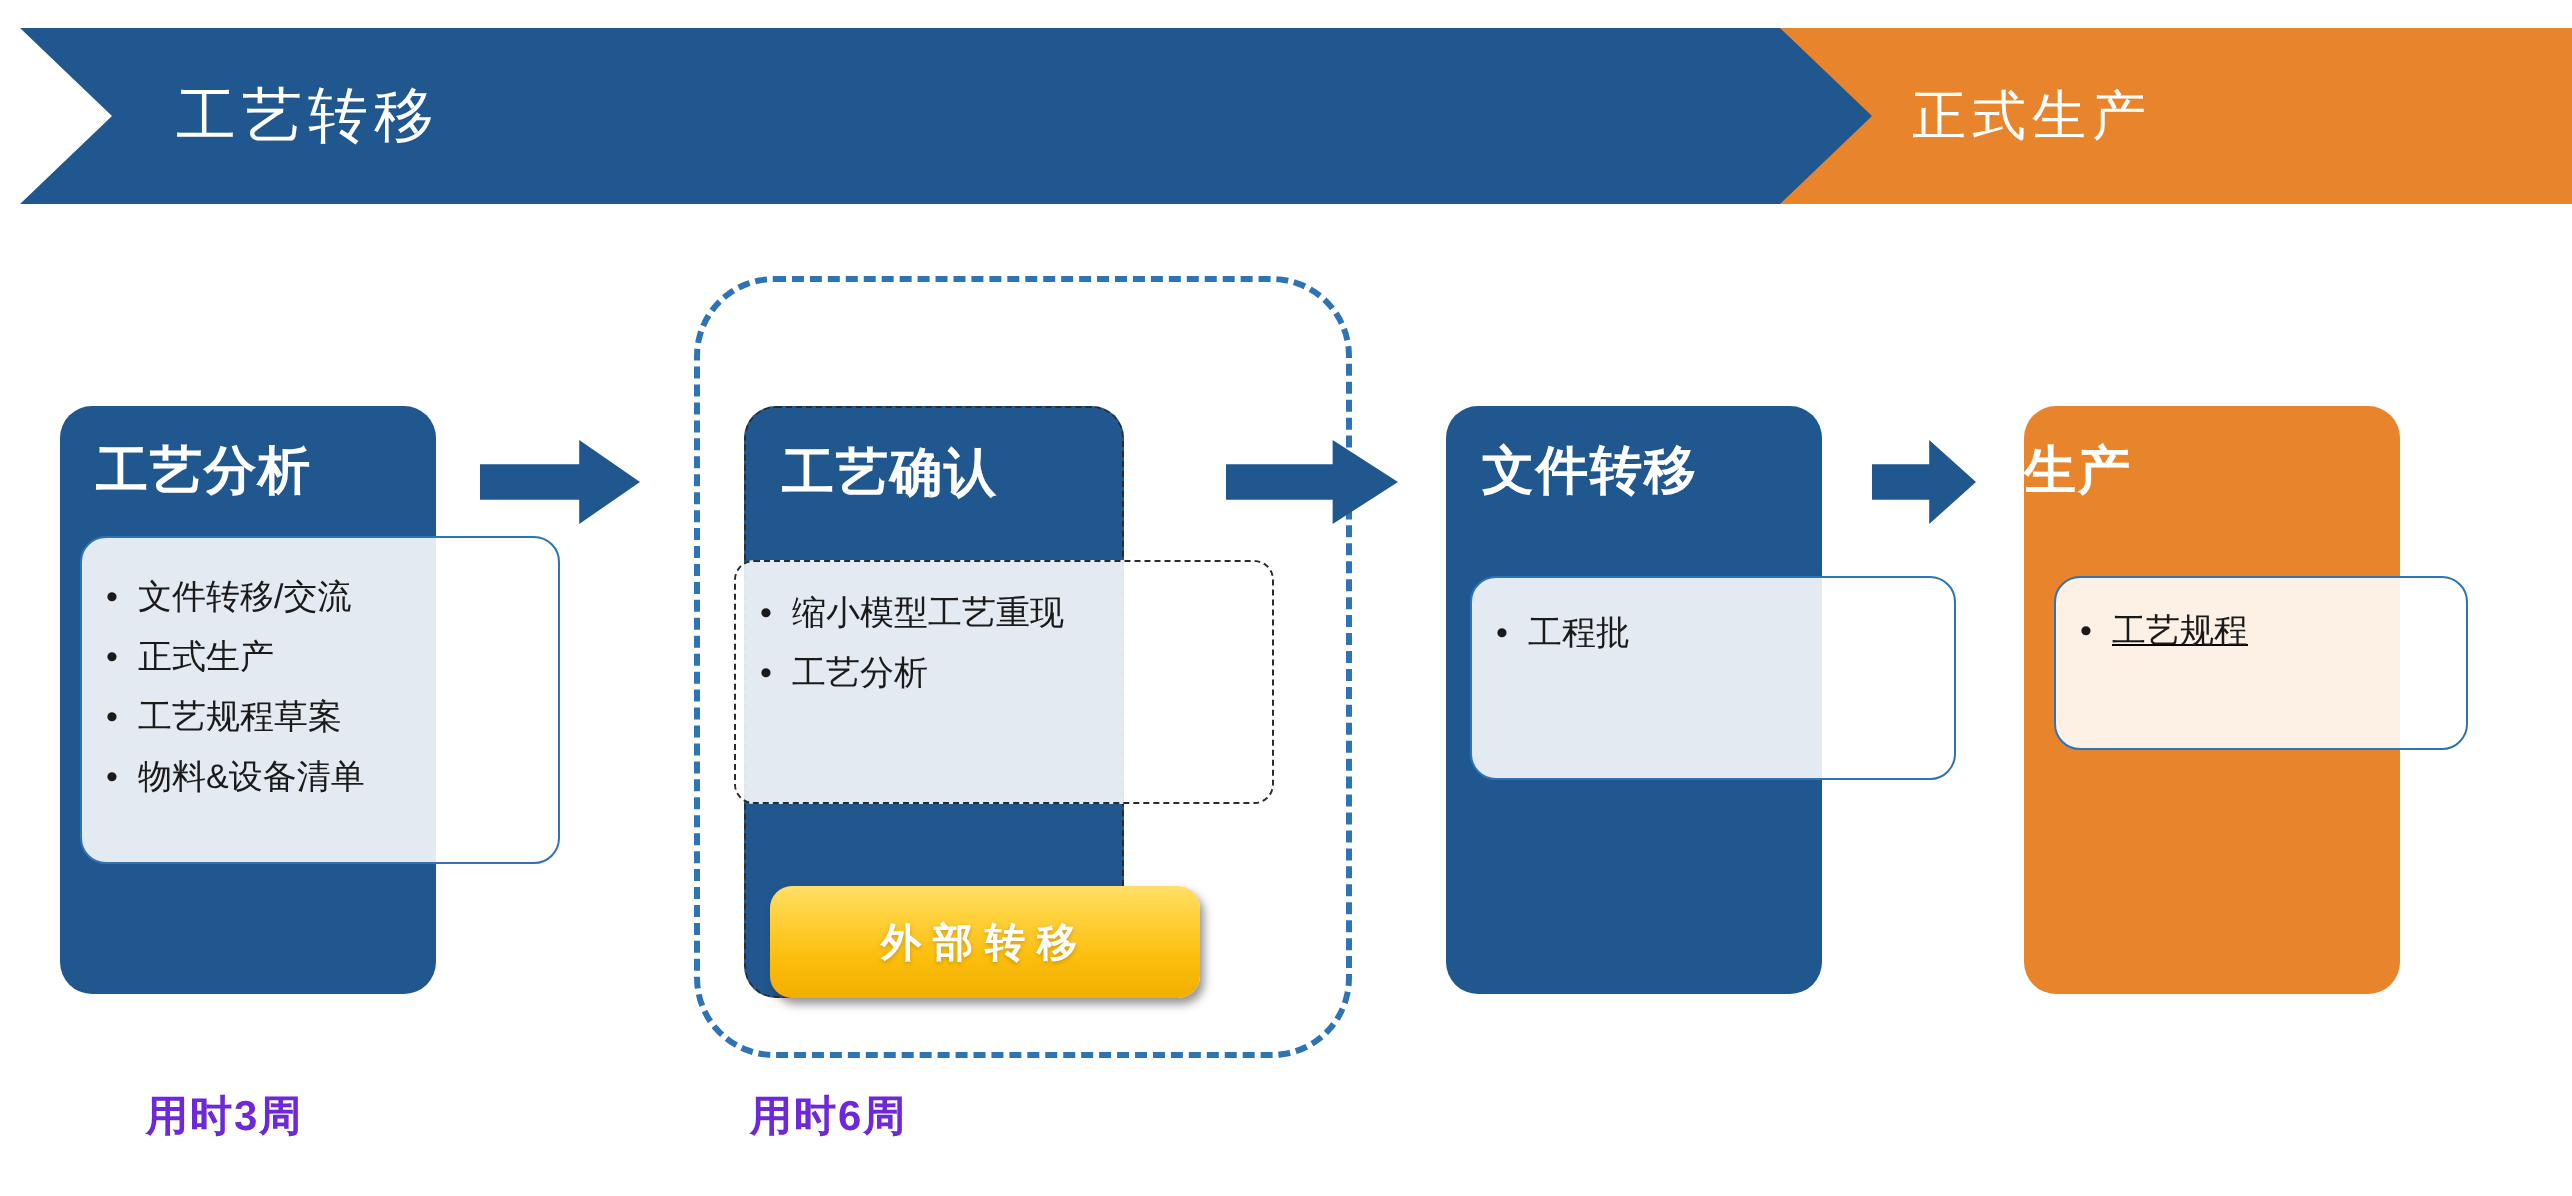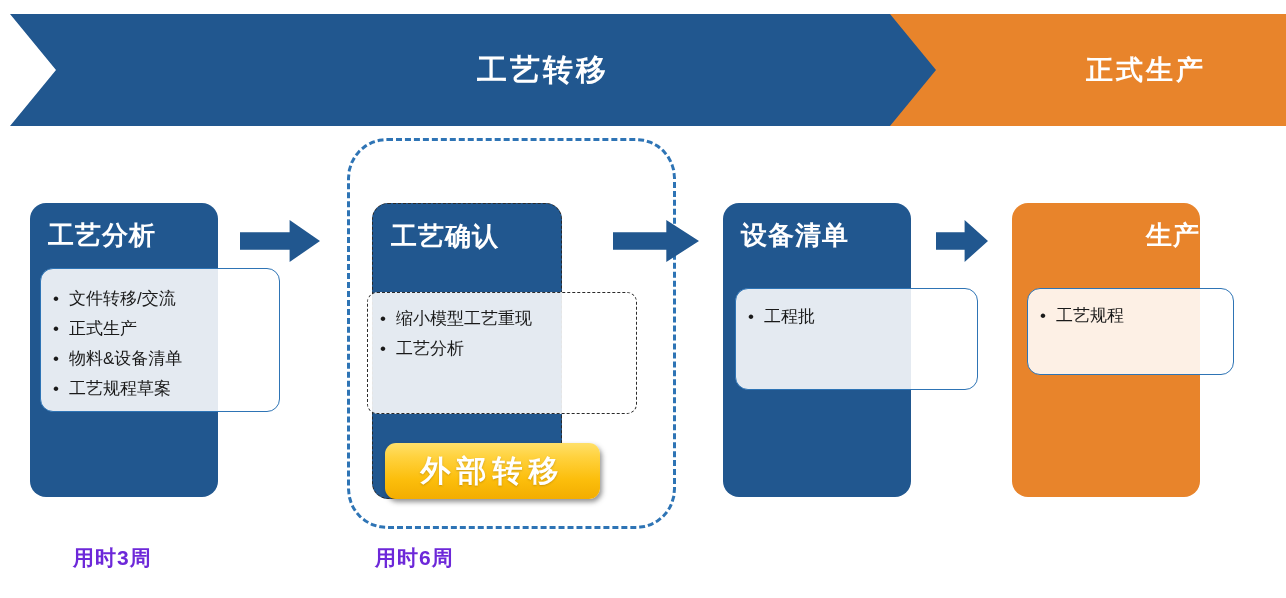--- a/index.html
+++ b/index.html
@@ -3,23 +3,23 @@
 <meta charset="utf-8">
 <style>
   html,body { margin:0; padding:0; background:#ffffff; }
   .canvas {
     position:relative; width:1286px; height:598px; background:#ffffff;
     font-family:"Liberation Sans","DejaVu Sans",sans-serif; overflow:hidden;
   }
 
   
   .chevron {
-    position:absolute; top:14px; height:112px;
-    display:flex; align-items:center; justify-content:center;
-    color:#ffffff; font-weight:bold; letter-spacing:3px;
+    position:absolute; top:14px; height:88px;
+    display:flex; align-items:center; justify-content:flex-start;
+    color:#ffffff; font-weight:normal; letter-spacing:3px;
   }
   .chevron-blue {
     left:10px; width:910px; background:#21578F; font-size:30px; padding-left:78px;
     clip-path:polygon(0 0, calc(100% - 48px) 0, 100% 50%, calc(100% - 48px) 100%, 0 100%, 46px 50%);
   }
   .chevron-orange {
     left:890px; width:380px; background:#E8842B; font-size:27px; padding-left:66px;
     clip-path:polygon(0 0, calc(100% - 48px) 0, 100% 50%, calc(100% - 48px) 100%, 0 100%, 46px 50%);
   }
 
@@ -35,53 +35,53 @@
     border-radius:16px; z-index:2;
   }
   .stage-blue   { background:#21578F; }
   .stage-orange { background:#E8842B; }
   .stage-dashed { border:1px dashed #2b2b2b; }
   .stage-title {
     display:block; padding:15px 0 0 18px;
     color:#ffffff; font-size:26px; font-weight:bold; letter-spacing:1px;
     white-space:nowrap;
   }
-  .stage-title-center { padding-left:0; text-align:right; }
+  .stage-title-center { padding-left:0; text-align:left; }
   .stage-1 { left:30px;  }
   .stage-2 { left:372px; }
   .stage-3 { left:723px; }
   .stage-4 { left:1012px; }
 
   
   .panel {
     position:absolute; background:rgba(255,255,255,0.88);
     border:1.5px solid #2E74B5; border-radius:13px; z-index:3;
     box-sizing:border-box;
   }
-  .panel-1 { left:40px;   top:268px; width:240px; height:144px; padding:15px 4px 0 8px; }
-  .panel-2 { left:367px;  top:292px; width:270px; height:122px; padding:11px 4px 0 8px;
+  .panel-1 { left:40px;   top:268px; width:240px; height:164px; padding:15px 4px 0 8px; }
+  .panel-2 { left:367px;  top:280px; width:270px; height:122px; padding:11px 4px 0 8px;
              border:1px dashed #2b2b2b; border-radius:10px; }
   .panel-3 { left:735px;  top:288px; width:243px; height:102px; padding:13px 18px 0 8px; }
-  .panel-4 { left:1027px; top:288px; width:207px; height:87px;  padding:12px 4px 0 8px; }
+  .panel-4 { left:1027px; top:288px; width:207px; height:87px;  padding:12px 4px 0 8px;text-decoration:underline; }
 
   .bullets { list-style:none; margin:0; padding:0; }
   .bullets li {
     position:relative; padding-left:20px; font-size:17px; line-height:30px;
     color:#1a1a1a; white-space:nowrap;
   }
   .bullets li::before { content:"\2022"; position:absolute; left:4px; }
 
   
   .badge {
     position:absolute; left:385px; top:443px; width:215px; height:56px;
     border-radius:11px; z-index:4;
     background:linear-gradient(180deg,#FFE06A 0%,#FFD23E 25%,#FCBE0C 65%,#F3AD00 100%);
     box-shadow:2px 3px 5px rgba(40,40,40,0.5);
     display:flex; align-items:center; justify-content:center;
-    color:#ffffff; font-size:30px; font-weight:bold; letter-spacing:6px;
+    color:#ffffff; font-size:20px; font-weight:bold; letter-spacing:6px;
     text-shadow:0 1px 2px rgba(120,80,0,0.35);
   }
 
   
   .arrow {
     position:absolute; top:220px; height:42px; background:#21578F; z-index:4;
     clip-path:polygon(0 29%, 62% 29%, 62% 0, 100% 50%, 62% 100%, 62% 71%, 0 71%);
   }
   .arrow-1 { left:240px; width:80px; }
   .arrow-2 { left:613px; width:86px; }
@@ -109,42 +109,42 @@
 
   <div class="dashed-group"></div>
 
   <div class="stage stage-blue stage-1">
     <span class="stage-title">工艺分析</span>
   </div>
   <div class="panel panel-1">
     <ul class="bullets">
       <li>文件转移/交流</li>
       <li>正式生产</li>
+      <li>工艺规程草案</li>
       <li>物料&amp;设备清单</li>
-      <li>工艺规程草案</li>
     </ul>
   </div>
 
   <div class="arrow arrow-1"></div>
 
   <div class="stage stage-blue stage-dashed stage-2">
     <span class="stage-title">工艺确认</span>
   </div>
   <div class="panel panel-2">
     <ul class="bullets">
       <li>缩小模型工艺重现</li>
       <li>工艺分析</li>
     </ul>
   </div>
   <div class="badge">外部转移</div>
 
   <div class="arrow arrow-2"></div>
 
   <div class="stage stage-blue stage-3">
-    <span class="stage-title">设备清单</span>
+    <span class="stage-title">文件转移</span>
   </div>
   <div class="panel panel-3">
     <ul class="bullets">
       <li>工程批</li>
     </ul>
   </div>
 
   <div class="arrow arrow-3"></div>
 
   <div class="stage stage-orange stage-4">

